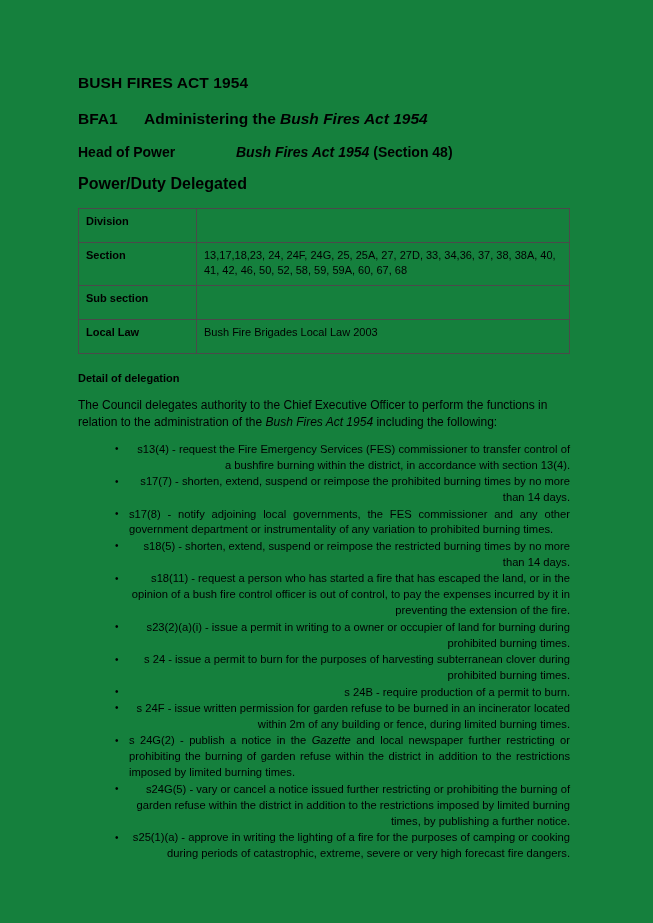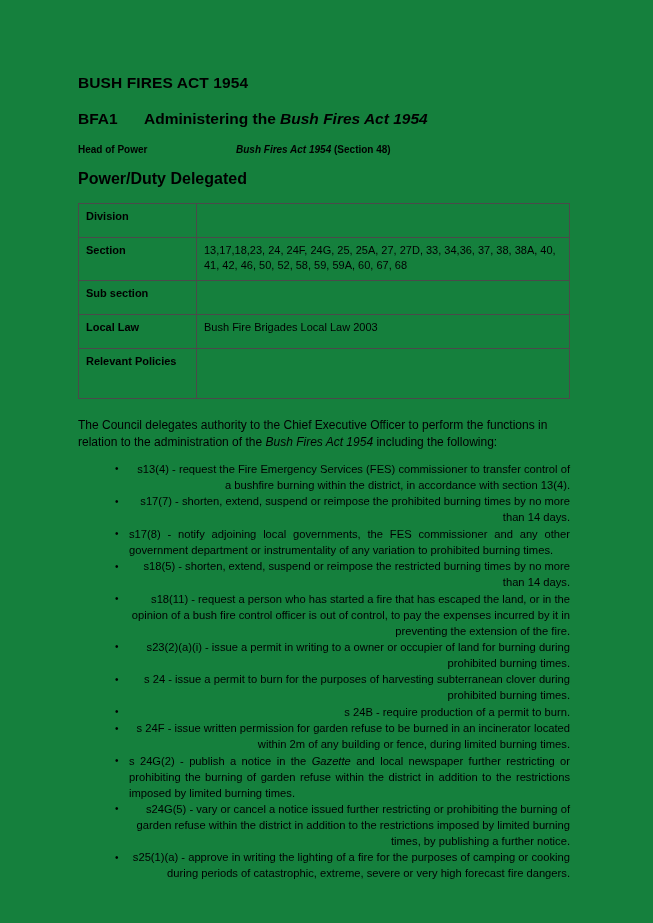--- a/index.html
+++ b/index.html
@@ -48,21 +48,21 @@
     line-height: 1.2;
   }
   h2.sub-title .code {
     display: inline-block;
     min-width: 66px;
   }
   .italic { font-style: italic; }
 
   
   .meta-row {
-    font-size: 10px;
+    font-size: 14px;
     font-weight: bold;
     margin-bottom: 12px;
     line-height: 1.25;
     display: block;
     position: relative;
   }
   .meta-row .meta-label {
     display: inline-block;
     width: 158px;
     vertical-align: top;
@@ -170,27 +170,24 @@
           <td class="val">13,17,18,23, 24, 24F, 24G, 25, 25A, 27, 27D, 33, 34,36, 37, 38, 38A, 40, 41, 42, 46, 50, 52, 58, 59, 59A, 60, 67, 68</td>
         </tr>
         <tr class="r-subsection">
           <td class="key">Sub section</td>
           <td class="val"></td>
         </tr>
         <tr class="r-locallaw">
           <td class="key">Local Law</td>
           <td class="val">Bush Fire Brigades Local Law 2003</td>
         </tr>
-        <tr class="r-relevant">
-          <td class="key">Relevant Policies</td>
-          <td class="val"></td>
-        </tr>
       </tbody>
     </table>
 
+    <h3 class="detail-heading">Detail of delegation</h3>
 
     <p class="intro"><span>The Council delegates authority to the Chief Executive Officer to perform the functions in relation to the administration of the </span><span class="italic">Bush Fires Act 1954</span><span> including the following:</span></p>
 
     <ul class="delegation-list">
       <li>s13(4) - request the Fire Emergency Services (FES) commissioner to transfer control of a bushfire burning within the district, in accordance with section 13(4).</li>
       <li>s17(7) - shorten, extend, suspend or reimpose the prohibited burning times by no more than 14 days.</li>
       <li class="justify">s17(8) - notify adjoining local governments, the FES commissioner and any other government department or instrumentality of any variation to prohibited burning times.</li>
       <li>s18(5) - shorten, extend, suspend or reimpose the restricted burning times by no more than 14 days.</li>
       <li>s18(11) - request a person who has started a fire that has escaped the land, or in the opinion of a bush fire control officer is out of control, to pay the expenses incurred by it in preventing the extension of the fire.</li>
       <li>s23(2)(a)(i) - issue a permit in writing to a owner or occupier of land for burning during prohibited burning times.</li>

